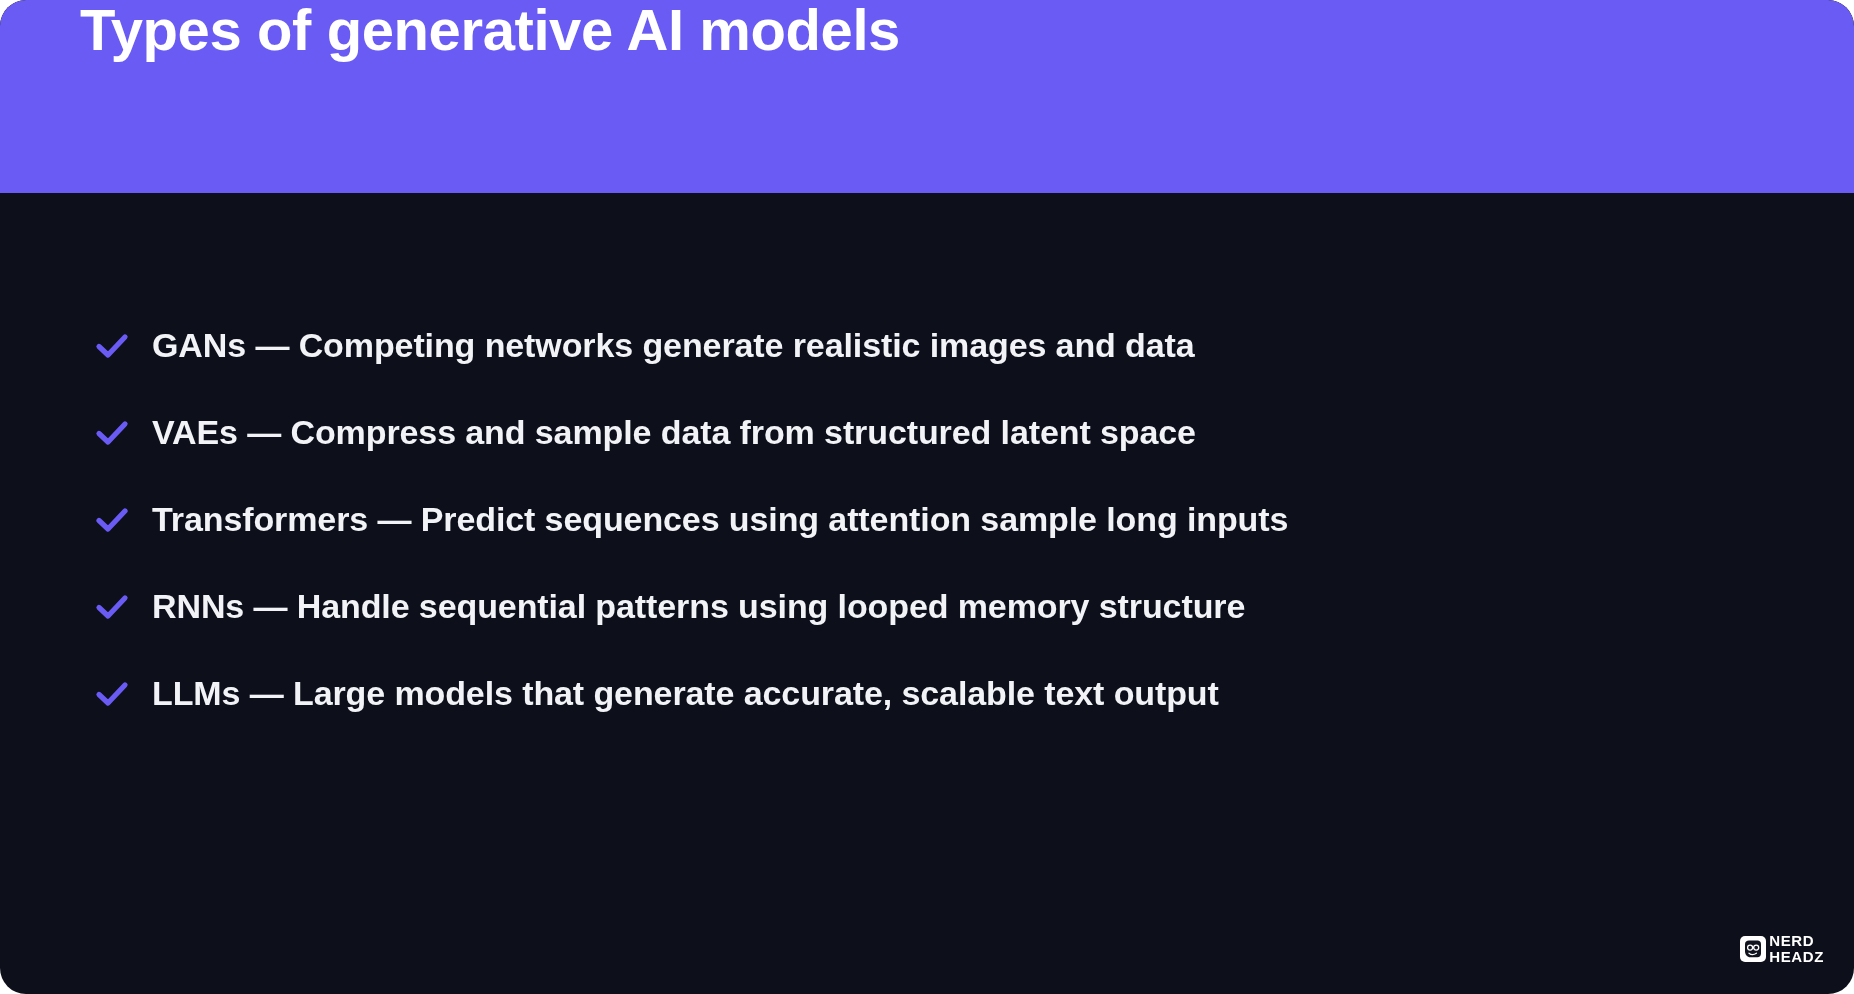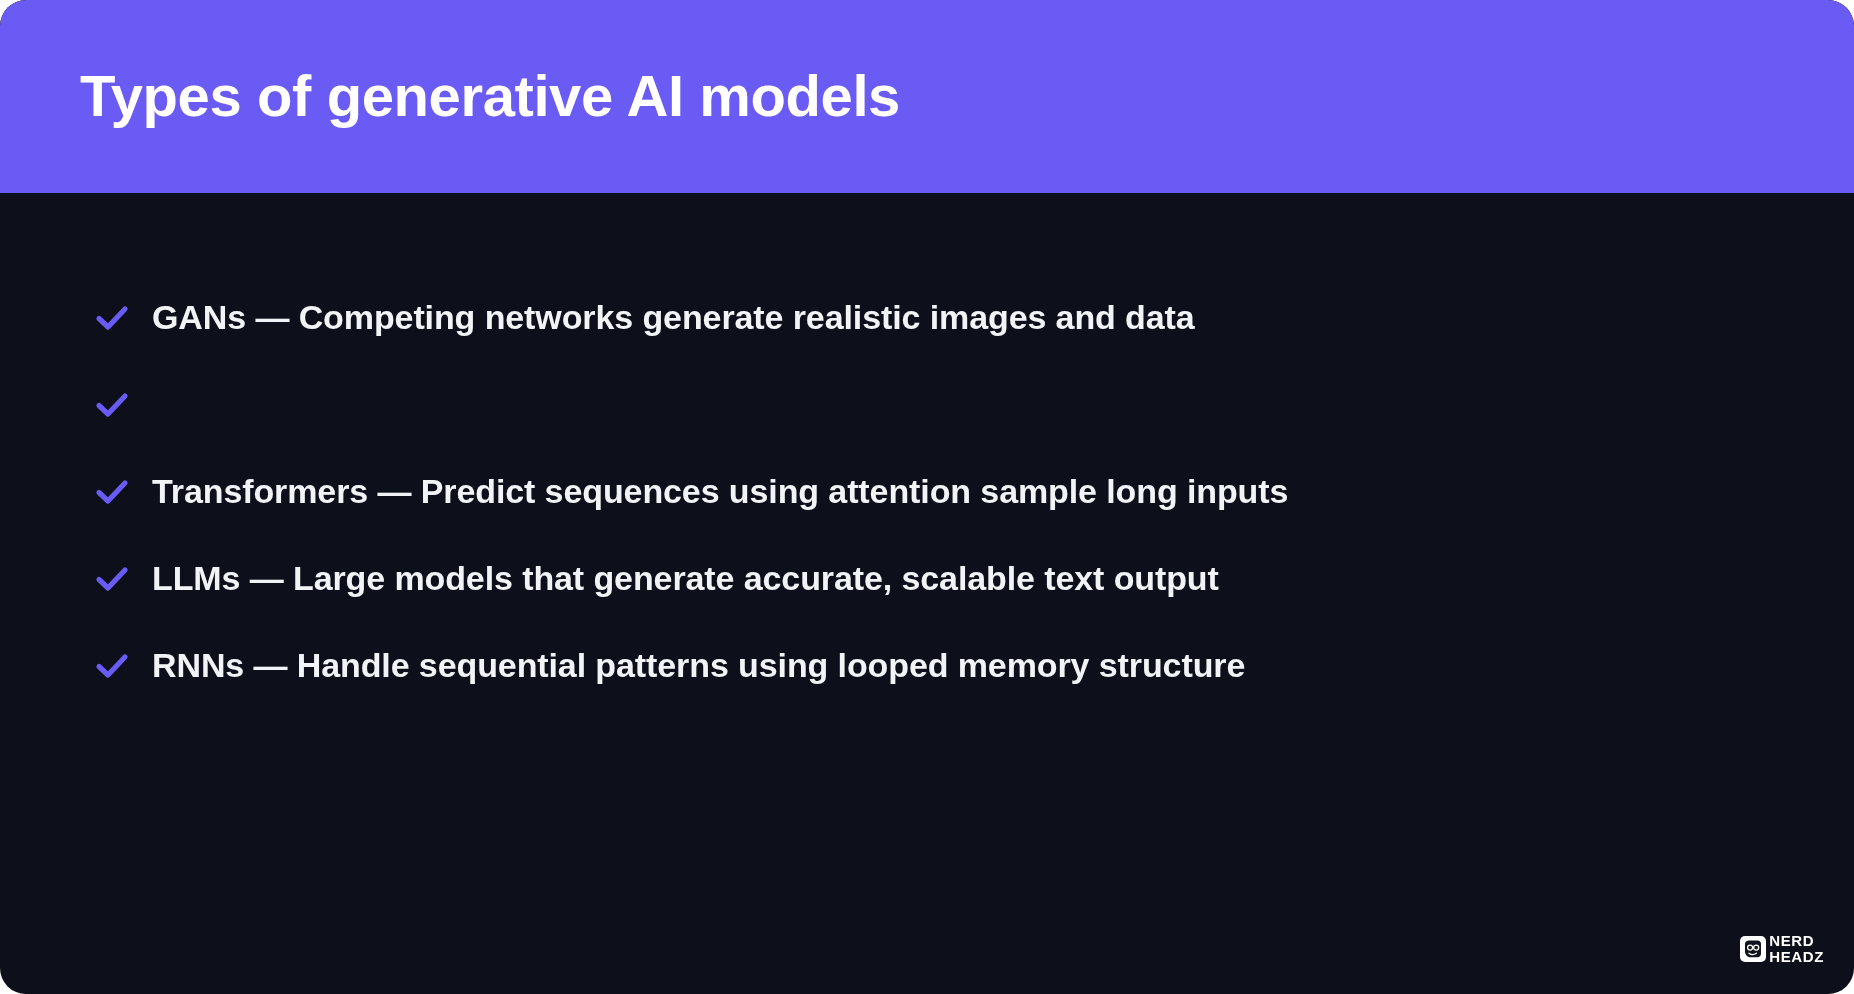--- a/index.html
+++ b/index.html
@@ -29,39 +29,38 @@
   .title-banner {
     position: absolute;
     left: 0;
     top: 0;
     width: 1854px;
     height: 193px;
     background: #6A5BF5;
     border-top-left-radius: 26px;
     border-top-right-radius: 26px;
     display: flex;
-    align-items: center;
   }
   .slide-title {
     margin: 0;
     padding: 0 0 0 80px;
     color: #FFFFFF;
     font-family: "Liberation Sans", sans-serif;
     font-size: 58px;
     font-weight: bold;
     letter-spacing: -0.4px;
     line-height: 1.05;
     white-space: nowrap;
   }
 
   
   .bullet-list {
     position: absolute;
     left: 0;
-    top: 182px;
+    top: 210px;
     width: 1854px;
     padding: 92px 0 0 92px;
     box-sizing: border-box;
   }
   .bullet-row {
     display: flex;
     align-items: center;
     height: 87px;
   }
   .check-icon {
@@ -141,49 +140,50 @@
       </span>
       <span class="bullet-text">GANs — Competing networks generate realistic images and data</span>
     </div>
 
     <div class="bullet-row">
       <span class="check-icon">
         <svg viewBox="0 0 40 40" aria-hidden="true">
           <path d="M7 20.5 L16 29 L33 11" fill="none" stroke="#6A5BF5" stroke-width="5.2" stroke-linecap="round" stroke-linejoin="round"></path>
         </svg>
       </span>
+      <span class="bullet-text">VAEs — Compress and sample data from structured latent space</span>
     </div>
 
     <div class="bullet-row">
       <span class="check-icon">
         <svg viewBox="0 0 40 40" aria-hidden="true">
           <path d="M7 20.5 L16 29 L33 11" fill="none" stroke="#6A5BF5" stroke-width="5.2" stroke-linecap="round" stroke-linejoin="round"></path>
         </svg>
       </span>
       <span class="bullet-text">Transformers — Predict sequences using attention sample long inputs</span>
     </div>
 
 
 
     <div class="bullet-row">
       <span class="check-icon">
         <svg viewBox="0 0 40 40" aria-hidden="true">
           <path d="M7 20.5 L16 29 L33 11" fill="none" stroke="#6A5BF5" stroke-width="5.2" stroke-linecap="round" stroke-linejoin="round"></path>
         </svg>
       </span>
+      <span class="bullet-text">RNNs — Handle sequential patterns using looped memory structure</span>
+    </div>
+
+    <div class="bullet-row">
+      <span class="check-icon">
+        <svg viewBox="0 0 40 40" aria-hidden="true">
+          <path d="M7 20.5 L16 29 L33 11" fill="none" stroke="#6A5BF5" stroke-width="5.2" stroke-linecap="round" stroke-linejoin="round"></path>
+        </svg>
+      </span>
       <span class="bullet-text">LLMs — Large models that generate accurate, scalable text output</span>
-    </div>
-
-    <div class="bullet-row">
-      <span class="check-icon">
-        <svg viewBox="0 0 40 40" aria-hidden="true">
-          <path d="M7 20.5 L16 29 L33 11" fill="none" stroke="#6A5BF5" stroke-width="5.2" stroke-linecap="round" stroke-linejoin="round"></path>
-        </svg>
-      </span>
-      <span class="bullet-text">RNNs — Handle sequential patterns using looped memory structure</span>
     </div>
 
   </div>
 
   <div class="footer-logo">
     <span class="logo-mark">
       <svg width="22" height="22" viewBox="0 0 22 22" aria-hidden="true">
         <path d="M3 6.2 C3 4 4.6 2.6 7 2.6 L15.6 2.6 C17.6 2.6 19 4 19 6.2 L19 15.4 C19 17.6 17.6 19.2 15.4 19.2 L8.4 19.2 C5.2 19.2 3 16.6 3 13.2 Z" fill="#11131F"></path>
         <circle cx="8.1" cy="9.6" r="2.5" fill="none" stroke="#FFFFFF" stroke-width="1.3"></circle>
         <circle cx="14.2" cy="9.6" r="2.5" fill="none" stroke="#FFFFFF" stroke-width="1.3"></circle>

